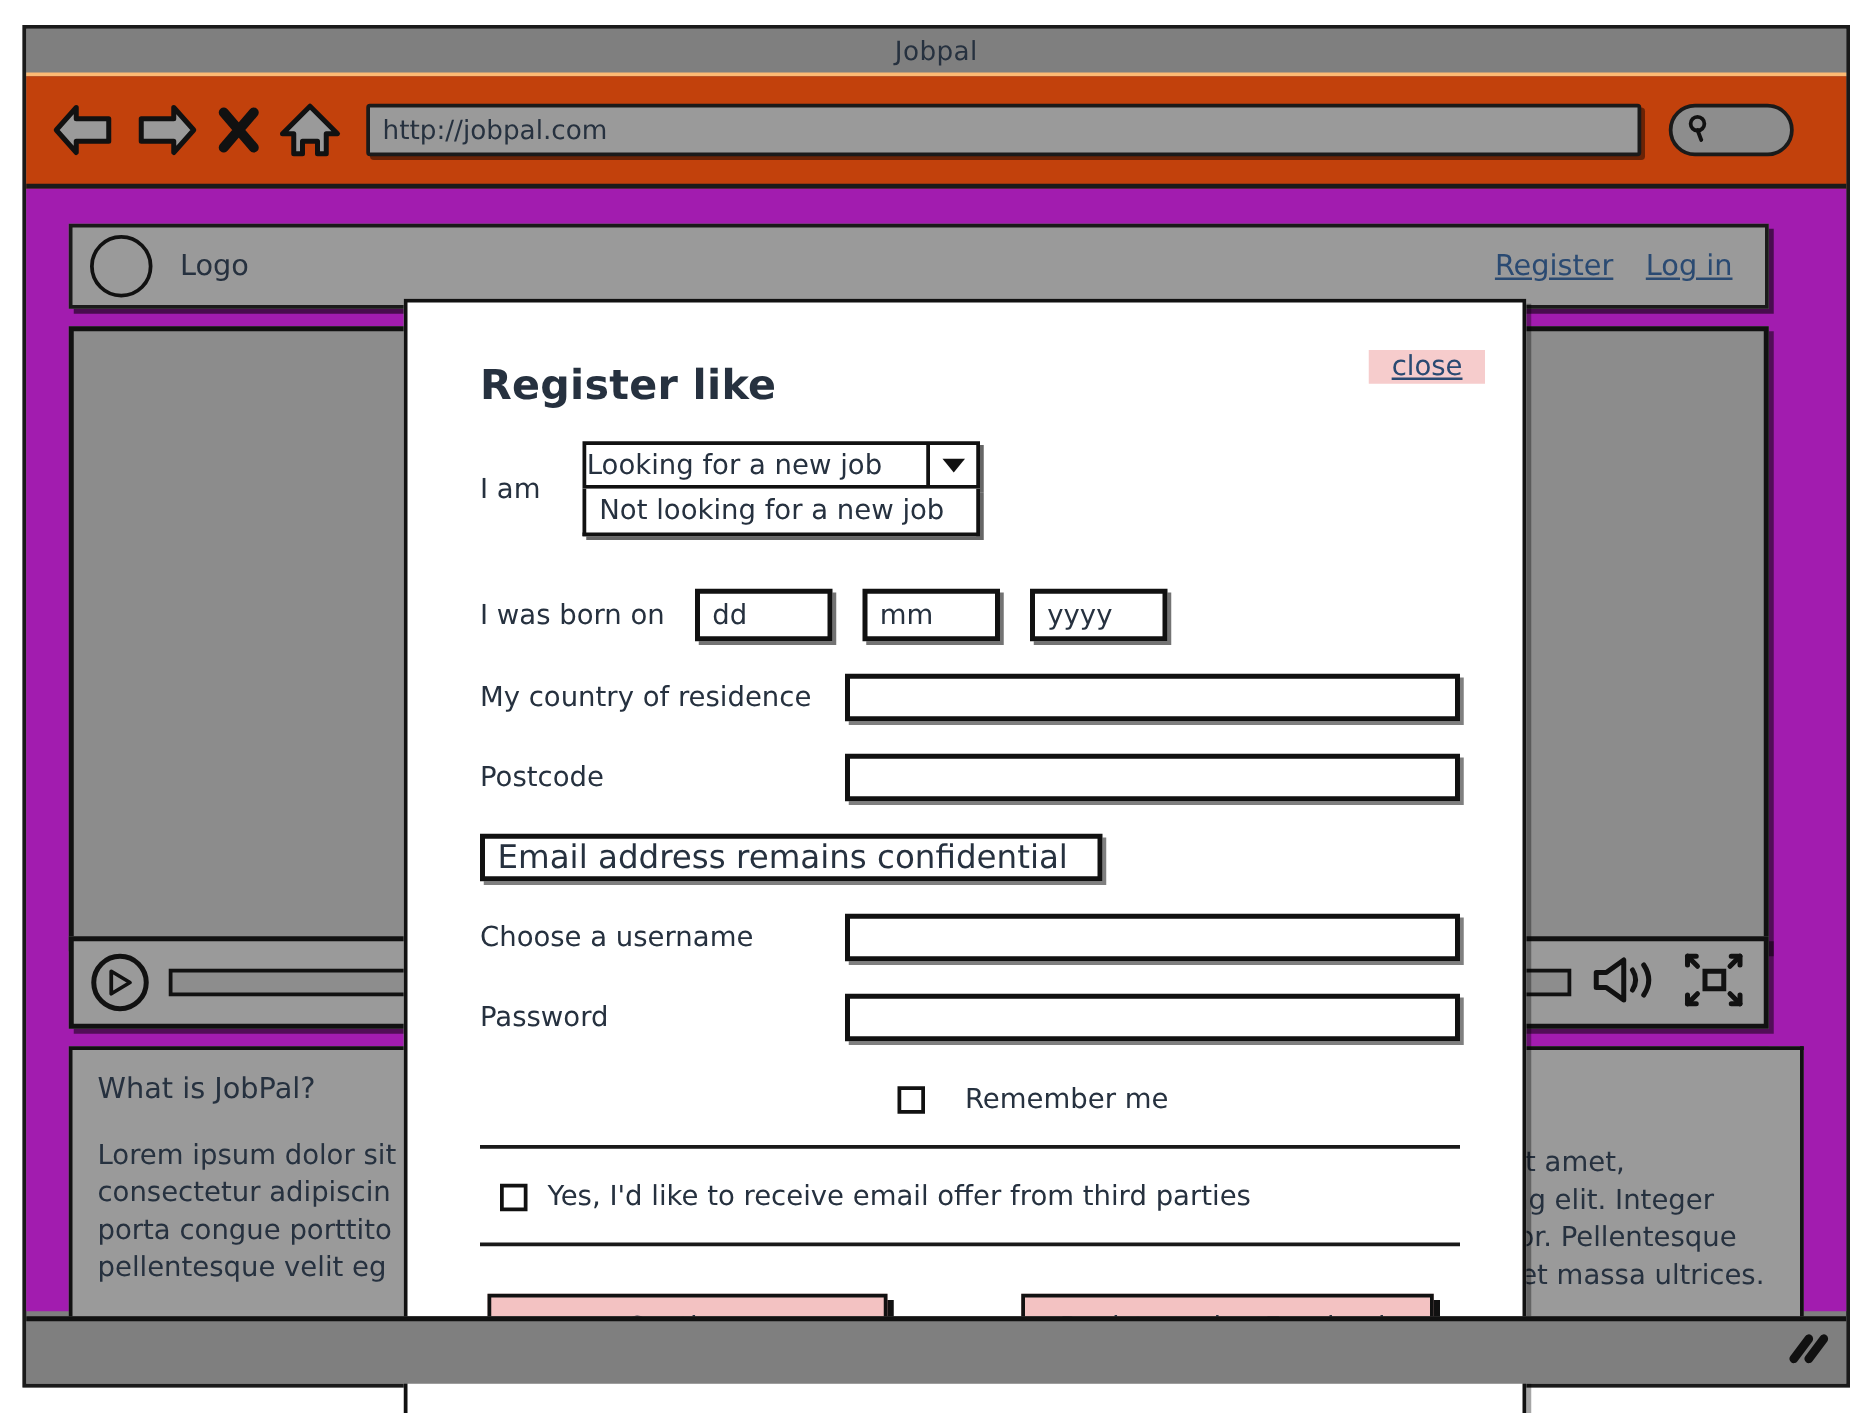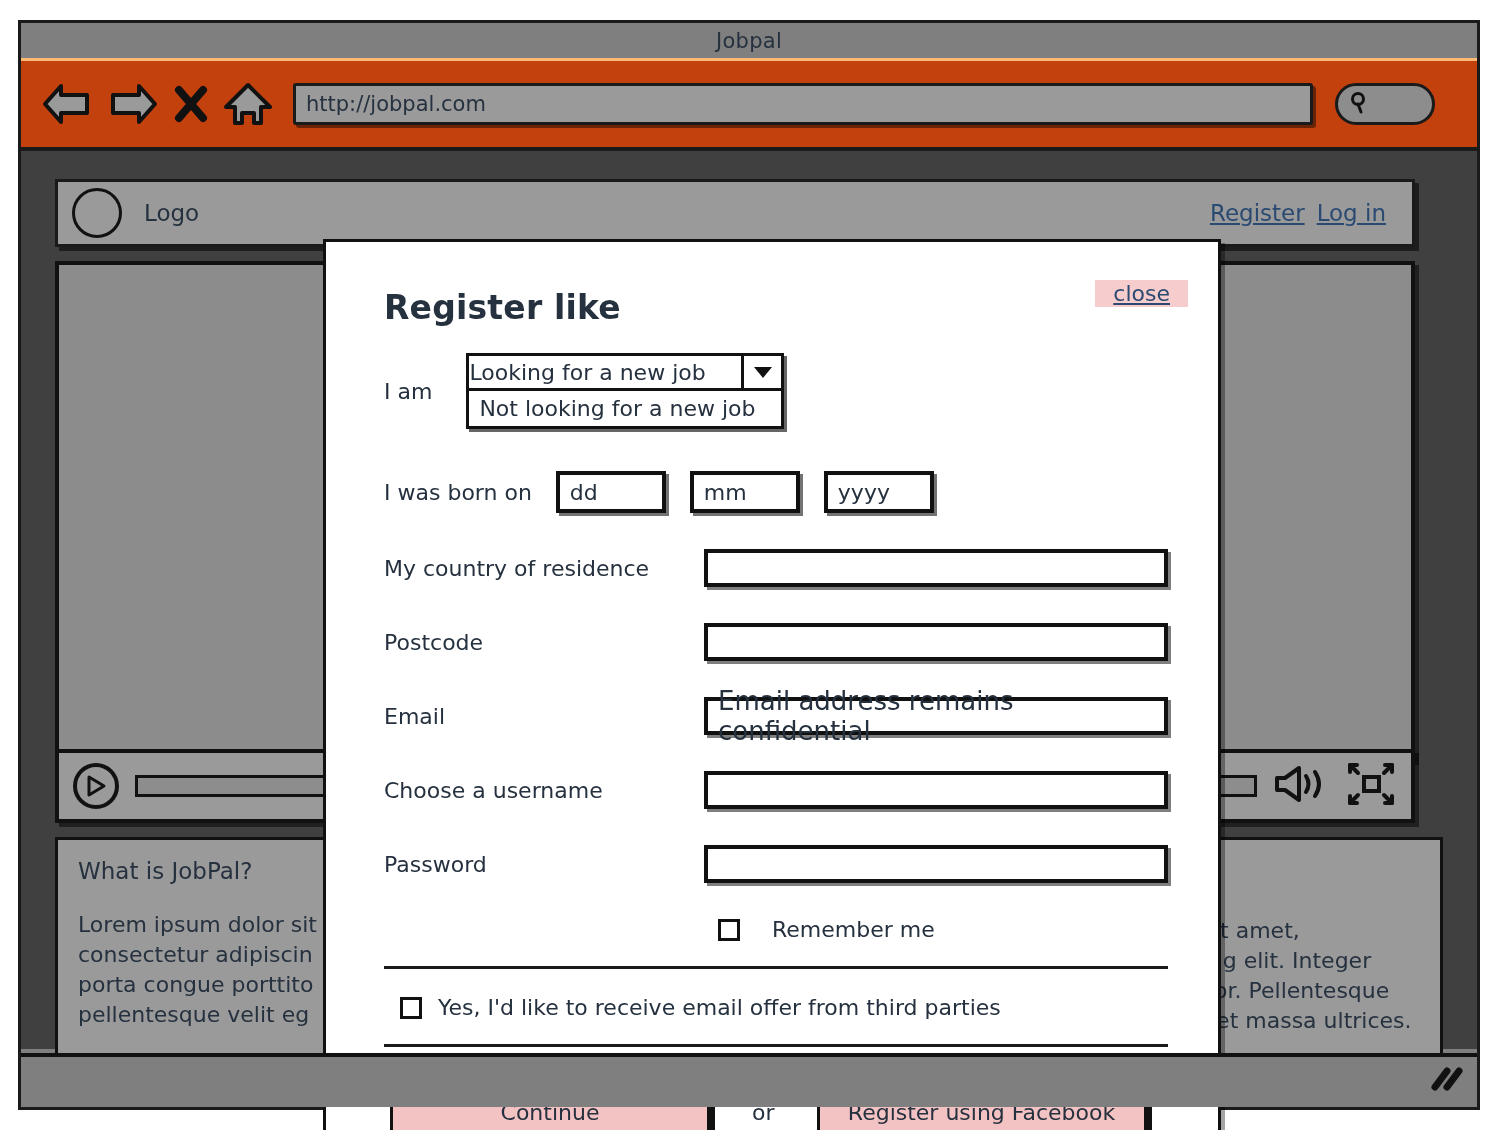--- a/index.html
+++ b/index.html
@@ -25,29 +25,29 @@
           background:#9a9a9a;border:3px solid #1a1a1a;box-sizing:border-box;
           border-radius:3px;display:flex;align-items:center;padding-left:10px;
           box-shadow:3px 3px 0 rgba(0,0,0,.45);}
   .urlbar .url{font-size:21px;color:#26313f;white-space:nowrap;}
 
   .searchbox{margin-left:22px;width:100px;height:42px;background:#8d8d8d;
              border:3px solid #1a1a1a;border-radius:24px;box-sizing:border-box;
              display:flex;align-items:center;padding-left:10px;}
 
   
-  .page{position:absolute;left:0;top:128px;width:100%;bottom:58px;background:#404040;}
+  .page{position:absolute;left:0;top:128px;width:100%;bottom:58px;background:#a21caf;}
 
   .hdrbar{position:absolute;left:34px;top:28px;width:1360px;height:68px;
           background:#9a9a9a;border:3px solid #1a1a1a;box-sizing:border-box;
           box-shadow:4px 4px 0 rgba(0,0,0,.55);display:flex;align-items:center;}
   .logo-circle{width:50px;height:50px;border:3px solid #111;border-radius:50%;
                margin-left:14px;background:#9a9a9a;box-sizing:border-box;}
   .logo-text{margin-left:22px;font-size:23px;color:#26313f;}
-  .hdr-links{margin-left:auto;margin-right:26px;display:flex;gap:12px;}
+  .hdr-links{margin-left:auto;margin-right:26px;display:flex;gap:26px;}
   .hdr-links a{font-size:23px;color:#2a4a72;text-decoration:underline;}
 
   .media{position:absolute;left:34px;top:110px;width:1360px;height:500px;
          background:#8c8c8c;border:4px solid #111;box-sizing:border-box;
          box-shadow:4px 4px 0 rgba(0,0,0,.5);}
   .ctrlbar{position:absolute;left:34px;top:598px;width:1360px;height:74px;
            background:#9a9a9a;border:4px solid #111;box-sizing:border-box;
            box-shadow:4px 4px 0 rgba(0,0,0,.5);display:flex;align-items:center;}
   .playbtn{width:46px;height:46px;border:4px solid #111;border-radius:50%;
            margin-left:14px;display:flex;align-items:center;justify-content:center;box-sizing:border-box;}
@@ -95,21 +95,21 @@
   .sel-opt span{font-size:22px;color:#26313f;padding-left:10px;}
 
   
   .date-row{display:flex;align-items:center;margin-top:42px;text-align:right;}
   .dob{width:110px;height:42px;border:4px solid #111;background:#fff;box-sizing:border-box;
        display:flex;align-items:center;padding-left:10px;margin-left:24px;
        box-shadow:3px 3px 0 rgba(0,0,0,.55);font-size:22px;color:#26313f;}
   .dob:first-of-type{margin-left:34px;}
 
   
-  .frow{display:flex;align-items:center;margin-top:36px;gap:28px;}
+  .frow{display:flex;align-items:center;margin-top:26px;}
   .frow .lbl{width:292px;flex:none;}
   .inp{width:498px;height:38px;border:4px solid #111;background:#fff;box-sizing:border-box;
        display:flex;align-items:center;padding-left:10px;font-size:26px;color:#26313f;
        box-shadow:3px 3px 0 rgba(0,0,0,.5);}
 
   .cb{width:22px;height:22px;border:3px solid #111;background:#fff;box-sizing:border-box;flex:none;}
   .cbrow1{display:flex;align-items:center;margin-top:34px;padding-left:302px;}
   .cbrow1 span{margin-left:32px;font-size:22px;color:#26313f;}
   .hr{height:3px;background:#1a1a1a;margin-top:24px;}
   .cbrow2{display:flex;align-items:center;margin-top:26px;}
@@ -252,21 +252,20 @@
           <div class="lbl">My country of residence</div>
           <div class="inp"></div>
         </div>
 
         <div class="frow">
           <div class="lbl">Postcode</div>
           <div class="inp"></div>
         </div>
 
         <div class="frow">
-          <div class="lbl">Email</div>
           <div class="inp">Email address remains confidential</div>
         </div>
 
         <div class="frow">
           <div class="lbl">Choose a username</div>
           <div class="inp"></div>
         </div>
 
         <div class="frow">
           <div class="lbl">Password</div>

